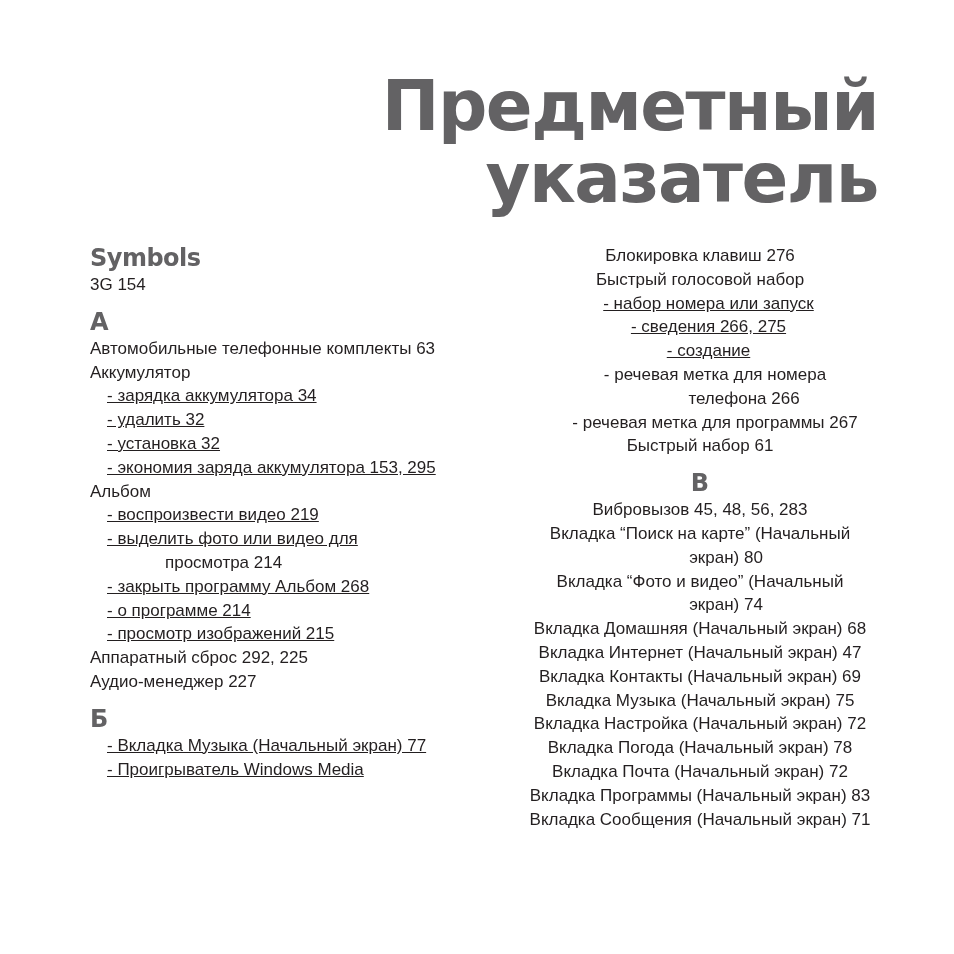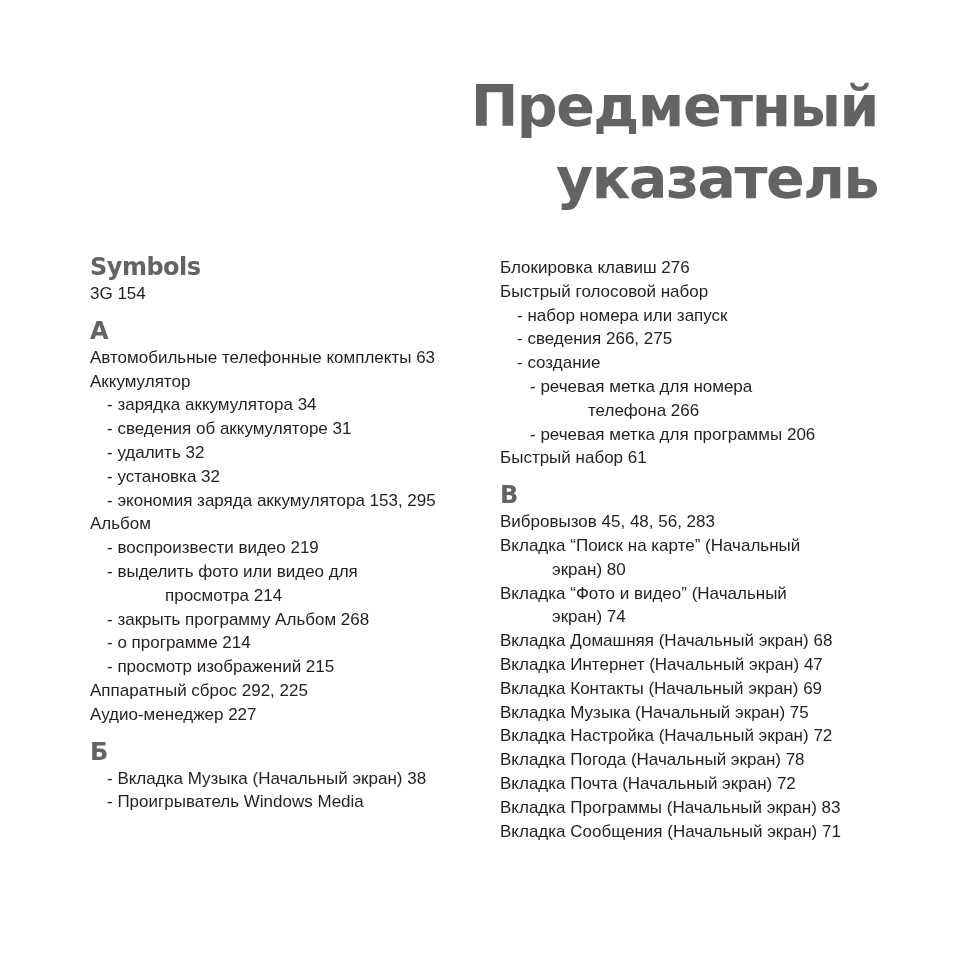--- a/index.html
+++ b/index.html
@@ -1,77 +1,76 @@
 <!DOCTYPE html>
 <html><head>
 <meta charset="utf-8">
 <style>
   html, body { margin: 0; padding: 0; background: #ffffff; }
   body { width: 954px; height: 954px; position: relative; overflow: hidden;
          font-family: "Liberation Sans", "DejaVu Sans", sans-serif; color: #231f20; }
   .title { position: absolute; right: 76px; top: 70px; text-align: right;
            font-family: "DejaVu Sans", sans-serif; font-weight: bold; color: #636264;
-           font-size: 57px; line-height: 72px; letter-spacing: -1.5px; }
+           font-size: 69px; line-height: 72px; letter-spacing: -1.5px; }
   .title div { white-space: nowrap; }
-  .col { position: absolute; top: 252px; }
+  .col { position: absolute; top: 243px; }
   .col.left { left: 90px; width: 390px; }
-  .col.right { left: 500px; top: 256px; width: 400px; }
+  .col.right { left: 500px; top: 244px; width: 400px; text-align: center; }
   .heading { font-family: "DejaVu Sans", sans-serif; font-weight: bold; color: #636264;
              font-size: 24px; line-height: 30px; margin: 0; }
   .heading.sym { letter-spacing: -0.5px; }
   .heading.gap { margin-top: 10px; }
   .entry { font-size: 17px; line-height: 23.8px; white-space: nowrap; margin: 0; }
   .l0 { padding-left: 0; }
-  .l1 { padding-left: 17px; }
+  .l1 { padding-left: 17px; text-decoration: underline; }
   .l2 { padding-left: 30px; }
   .c1 { padding-left: 75px; }
   .c2 { padding-left: 88px; }
   .c0 { padding-left: 52px; }
 </style>
 </head>
 <body>
 
 <div class="title">
   <div>Предметный</div>
   <div>указатель</div>
 </div>
 
 <div class="col left" id="col-left">
     <div class="heading sym">Symbols</div>
     <div class="entry l0">3G  154</div>
     <div class="heading gap">А</div>
     <div class="entry l0">Автомобильные телефонные комплекты  63</div>
     <div class="entry l0">Аккумулятор</div>
     <div class="entry l1">- зарядка аккумулятора  34</div>
-    <div class="entry l1">- сведения об аккумуляторе  31</div>
     <div class="entry l1">- удалить  32</div>
     <div class="entry l1">- установка  32</div>
     <div class="entry l1">- экономия заряда аккумулятора  153, 295</div>
     <div class="entry l0">Альбом</div>
     <div class="entry l1">- воспроизвести видео  219</div>
     <div class="entry l1">- выделить фото или видео для</div>
     <div class="entry c1">просмотра  214</div>
     <div class="entry l1">- закрыть программу Альбом  268</div>
     <div class="entry l1">- о программе  214</div>
     <div class="entry l1">- просмотр изображений  215</div>
     <div class="entry l0">Аппаратный сброс  292, 225</div>
     <div class="entry l0">Аудио-менеджер  227</div>
     <div class="heading gap">Б</div>
-    <div class="entry l1">- Вкладка Музыка (Начальный экран)  38</div>
+    <div class="entry l1">- Вкладка Музыка (Начальный экран)  77</div>
     <div class="entry l1">- Проигрыватель Windows Media</div>
   </div>
 <div class="col right" id="col-right">
     <div class="entry l0">Блокировка клавиш  276</div>
     <div class="entry l0">Быстрый голосовой набор</div>
     <div class="entry l1">- набор номера или запуск</div>
     <div class="entry l1">- сведения  266, 275</div>
     <div class="entry l1">- создание</div>
     <div class="entry l2">- речевая метка для номера</div>
     <div class="entry c2">телефона  266</div>
-    <div class="entry l2">- речевая метка для программы  206</div>
+    <div class="entry l2">- речевая метка для программы  267</div>
     <div class="entry l0">Быстрый набор  61</div>
     <div class="heading gap">В</div>
     <div class="entry l0">Вибровызов  45, 48, 56, 283</div>
     <div class="entry l0">Вкладка “Поиск на карте” (Начальный</div>
     <div class="entry c0">экран)  80</div>
     <div class="entry l0">Вкладка “Фото и видео” (Начальный</div>
     <div class="entry c0">экран)  74</div>
     <div class="entry l0">Вкладка Домашняя (Начальный экран)  68</div>
     <div class="entry l0">Вкладка Интернет (Начальный экран)  47</div>
     <div class="entry l0">Вкладка Контакты (Начальный экран)  69</div>

